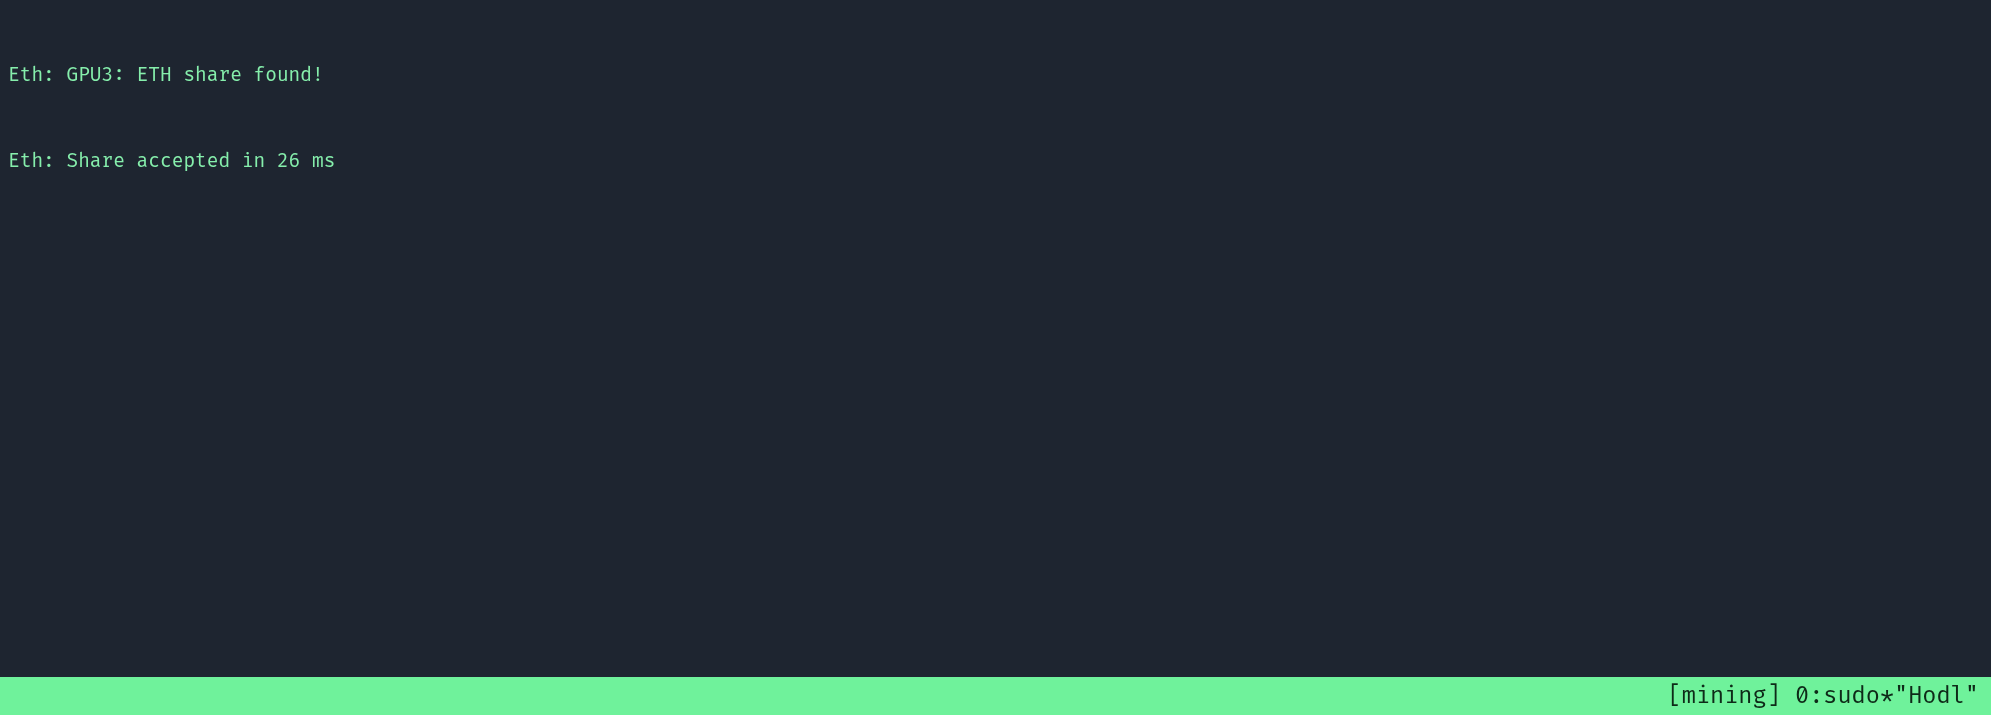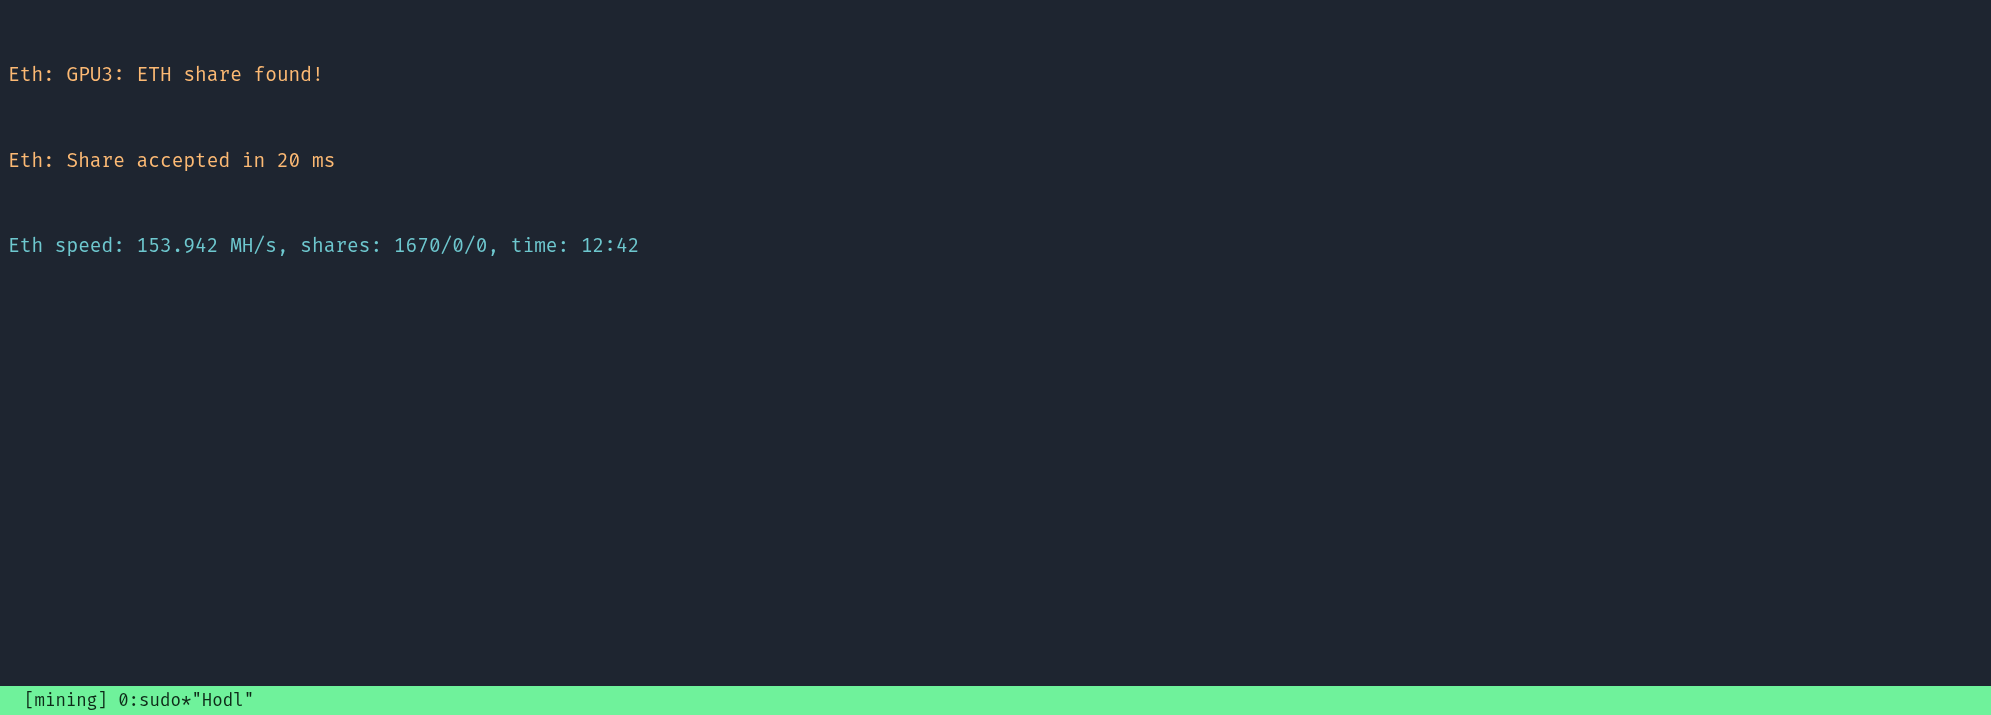--- a/index.html
+++ b/index.html
@@ -22,40 +22,39 @@
   .terminal-output {
     flex: 1;
     padding: 4px 8px 0 8px;
     white-space: pre;
     overflow: hidden;
   }
   .line {
     white-space: pre;
   }
   .white { color: #e6e8eb; }
-  .green { color: #fdba74; }
+  .green { color: #86efac; }
   .cyan  { color: #6ec8cf; }
   .status-bar {
     background-color: #6ff29b;
     color: #0e2a18;
     display: flex;
-    justify-content: flex-start;
-    padding: 2px 24px;
-    font-size: 17px;
+    justify-content: flex-end;
+    padding: 2px 12px;
+    font-size: 23px;
     line-height: 1.5;
     white-space: pre;
   }
 </style>
 </head>
 <body>
 
 <div class="terminal-output">
   <div class="line green">Eth: GPU3: ETH share found!</div>
-  <div class="line green">Eth: Share accepted in 20 ms</div>
-  <div class="line cyan">Eth speed: 153.942 MH/s, shares: 1670/0/0, time: 12:42</div>
+  <div class="line green">Eth: Share accepted in 26 ms</div>
   
   
   
   
   
   
   
   
   
 </div>

